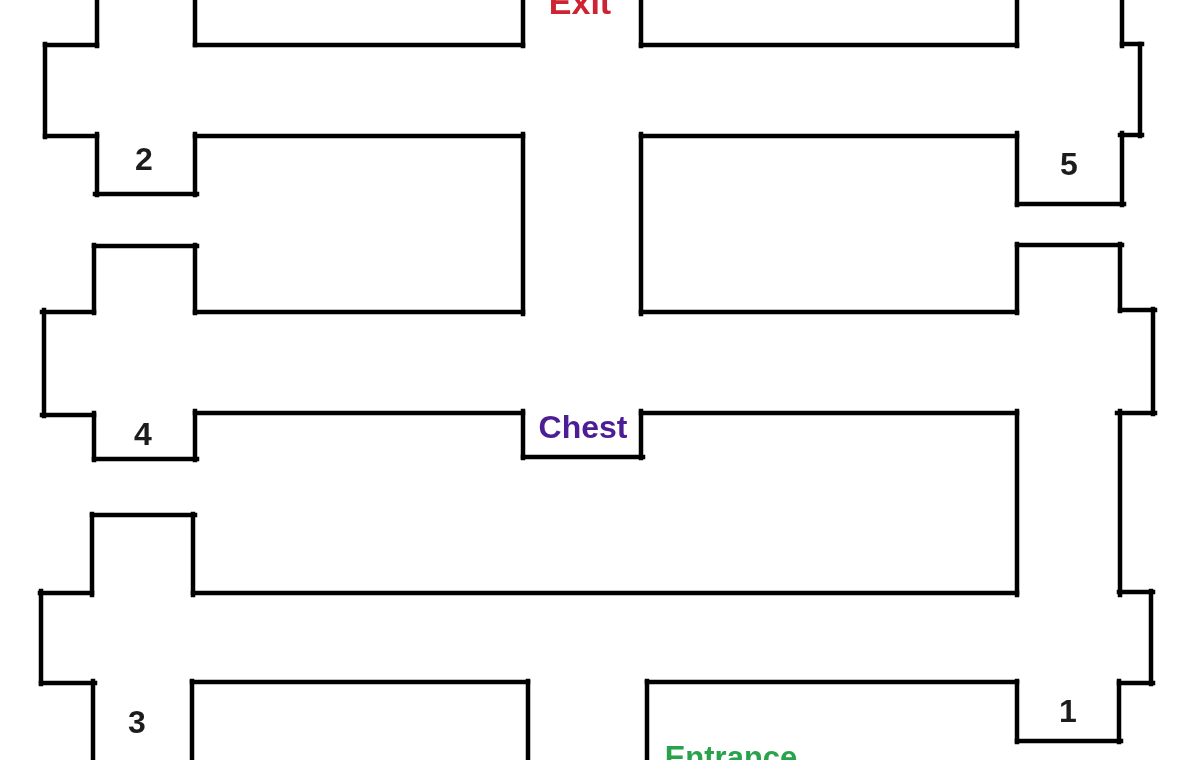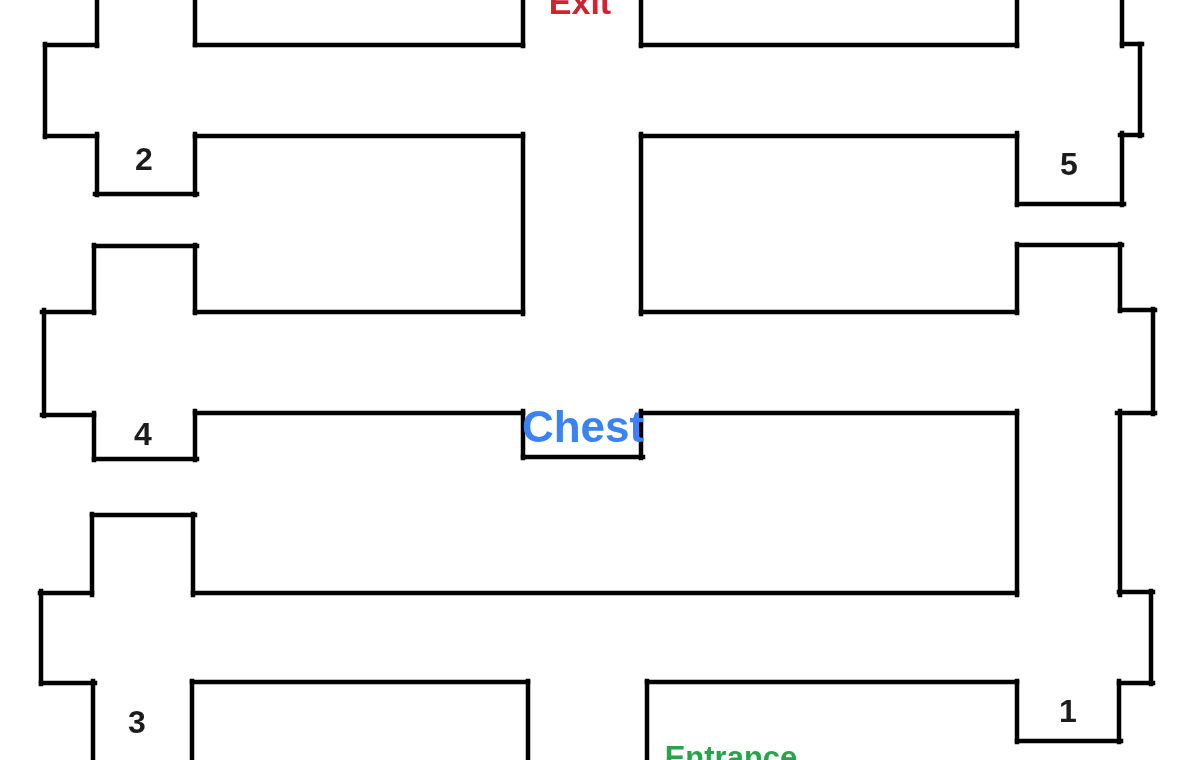--- a/index.html
+++ b/index.html
@@ -98,20 +98,20 @@
       <line x1="93" y1="681" x2="93" y2="760" stroke="#000000" stroke-width="4.5" stroke-linecap="square"></line>
       <line x1="192" y1="681" x2="192" y2="760" stroke="#000000" stroke-width="4.5" stroke-linecap="square"></line>
       <line x1="528" y1="681" x2="528" y2="760" stroke="#000000" stroke-width="4.5" stroke-linecap="square"></line>
       <line x1="647" y1="681" x2="647" y2="760" stroke="#000000" stroke-width="4.5" stroke-linecap="square"></line>
       <line x1="1017" y1="681" x2="1017" y2="742" stroke="#000000" stroke-width="4.5" stroke-linecap="square"></line>
       <line x1="1119" y1="681" x2="1119" y2="742" stroke="#000000" stroke-width="4.5" stroke-linecap="square"></line>
       <line x1="1017" y1="741" x2="1121" y2="741" stroke="#000000" stroke-width="4.5" stroke-linecap="square"></line>
     </svg>
 
   <div class="maze-label" style="left: 580px; top: 2px; color: rgb(205, 35, 50); font-size: 34px;">Exit</div>
-  <div class="maze-label" style="left: 583px; top: 427px; color: #3b82f6; font-size: 44px;">Chest</div>
+  <div class="maze-label" style="left: 583px; top: 427px; color: #4c1d95; font-size: 32px;">Chest</div>
   <div class="maze-label" style="left: 731px; top: 757px; color: rgb(40, 162, 75); font-size: 31px;">Entrance</div>
   <div class="maze-label" style="left: 1068px; top: 711px; color: rgb(28, 28, 28); font-size: 32px;">1</div>
   <div class="maze-label" style="left: 144px; top: 159px; color: rgb(28, 28, 28); font-size: 32px;">2</div>
   <div class="maze-label" style="left: 137px; top: 722px; color: rgb(28, 28, 28); font-size: 32px;">3</div>
   <div class="maze-label" style="left: 143px; top: 434px; color: rgb(28, 28, 28); font-size: 32px;">4</div>
   <div class="maze-label" style="left: 1069px; top: 164px; color: rgb(28, 28, 28); font-size: 32px;">5</div>
 </div>
 
 </body></html>

